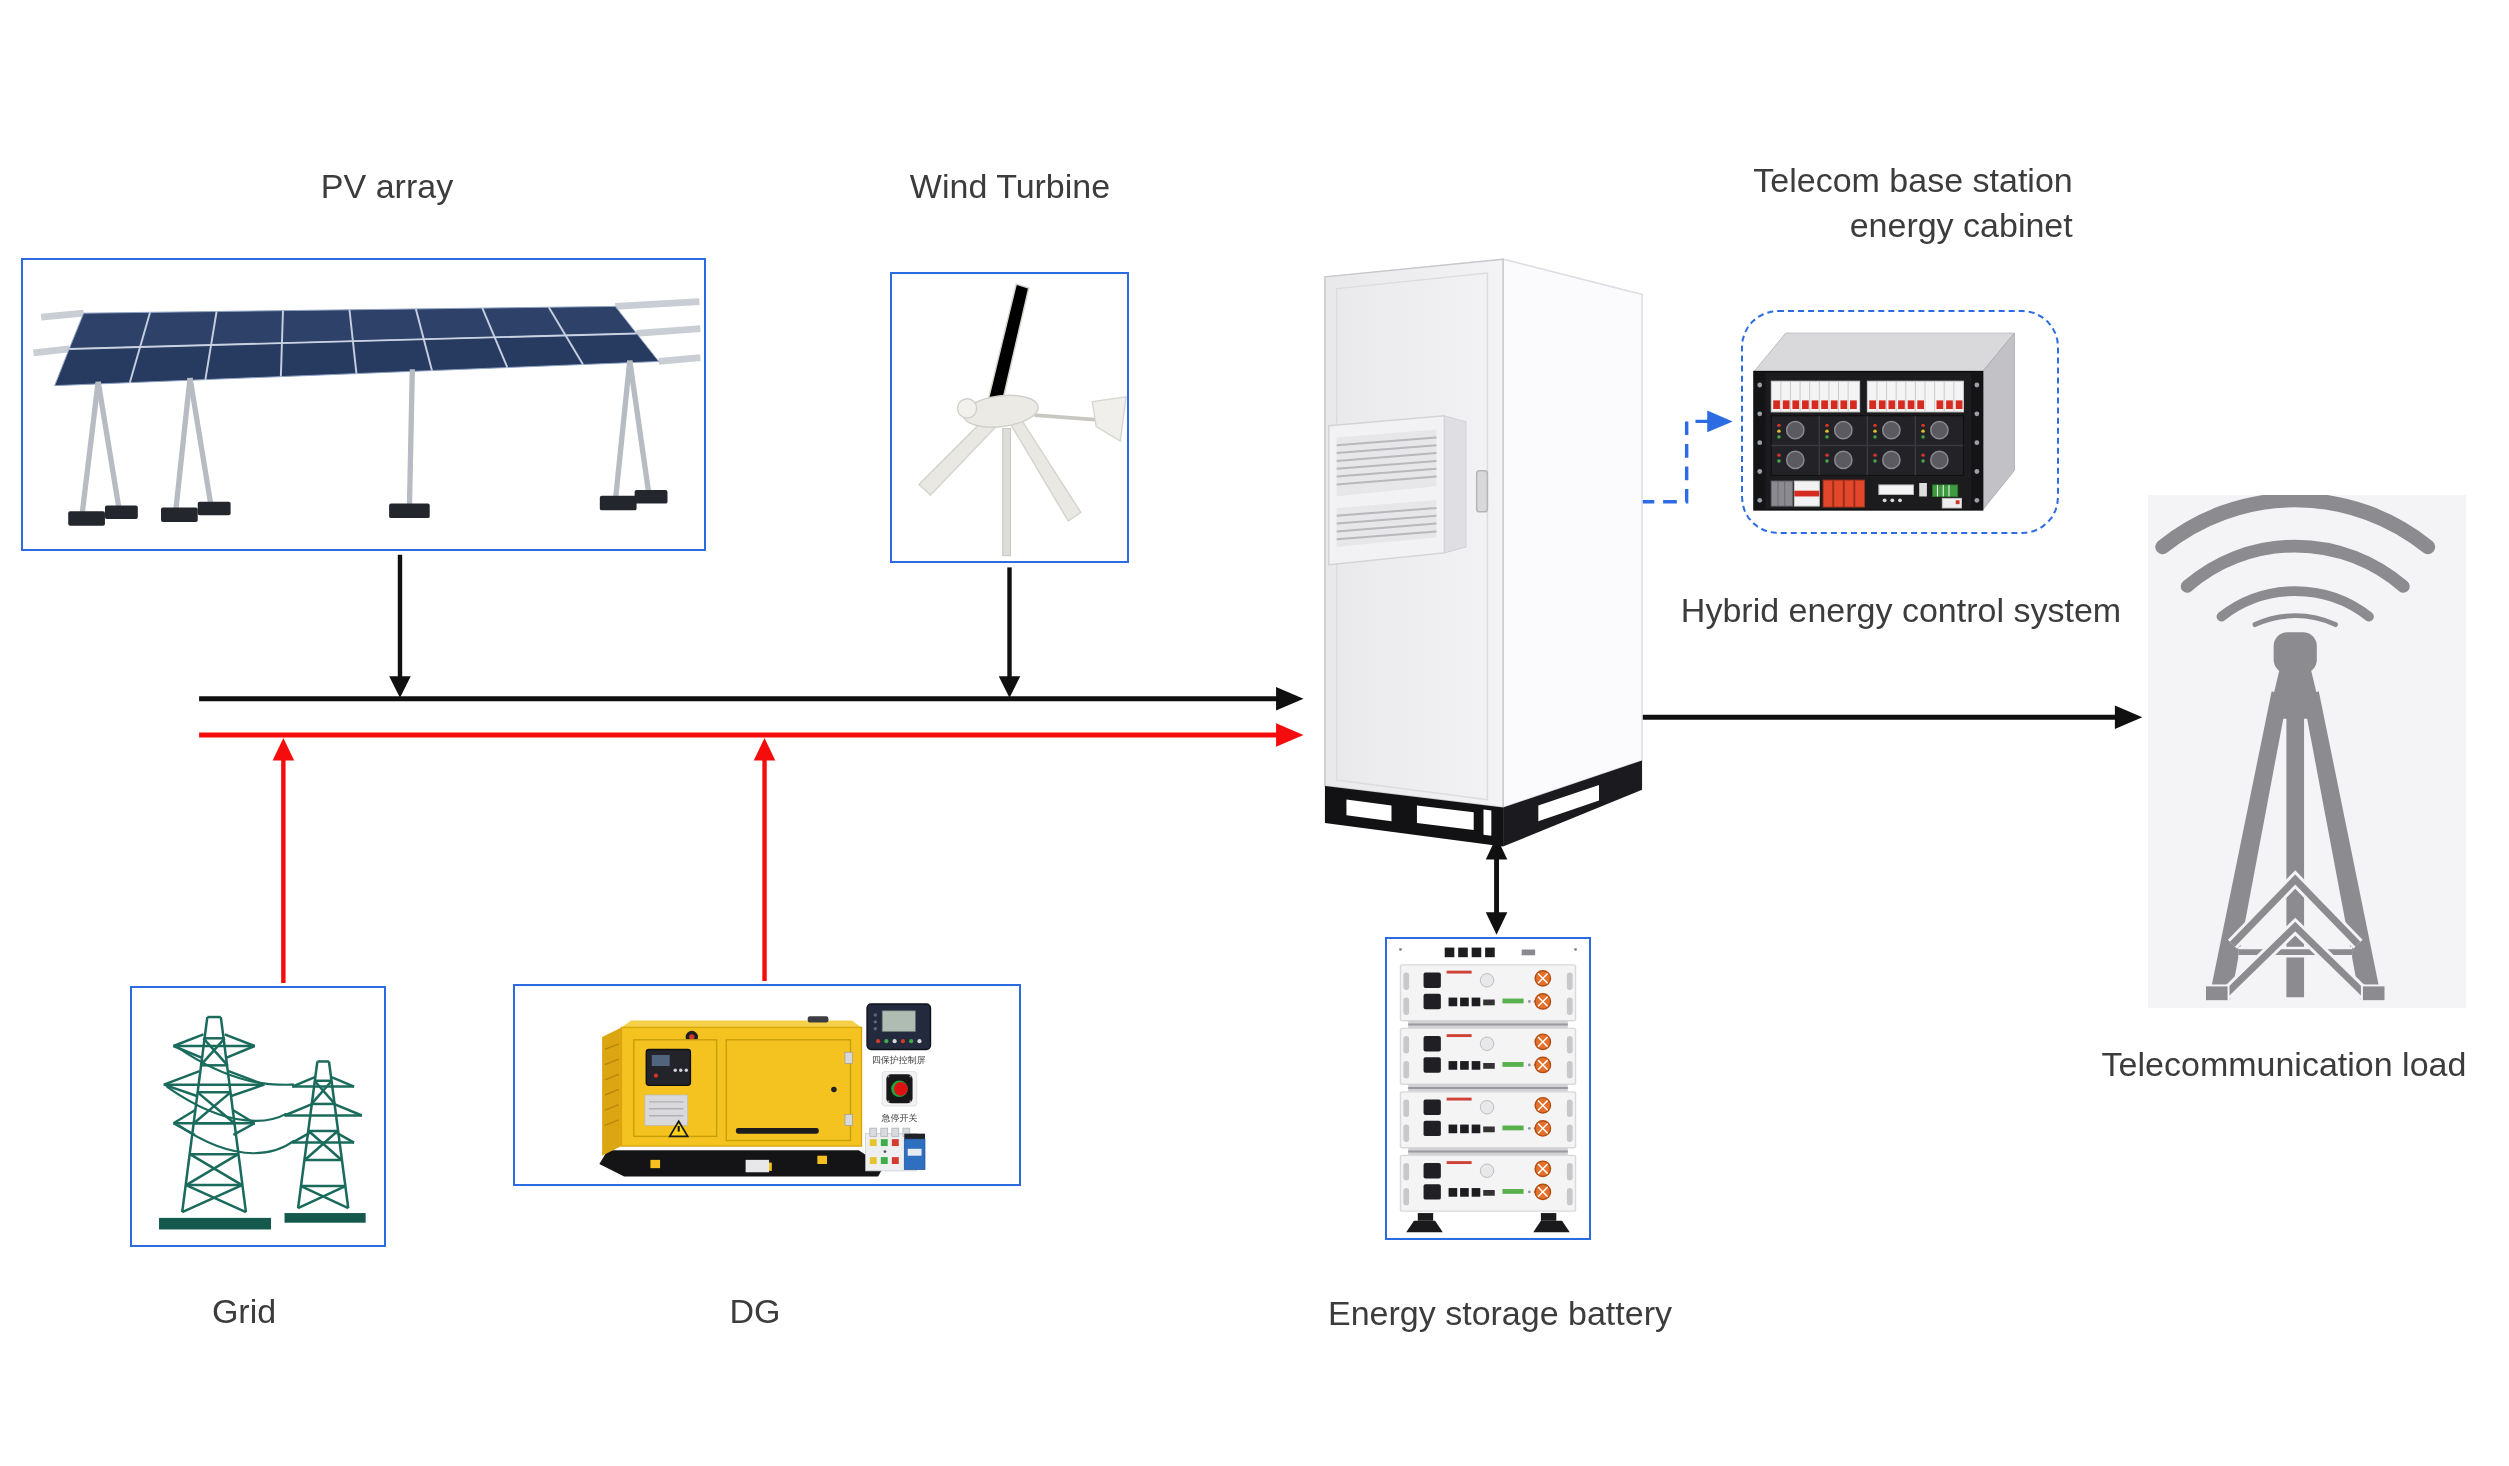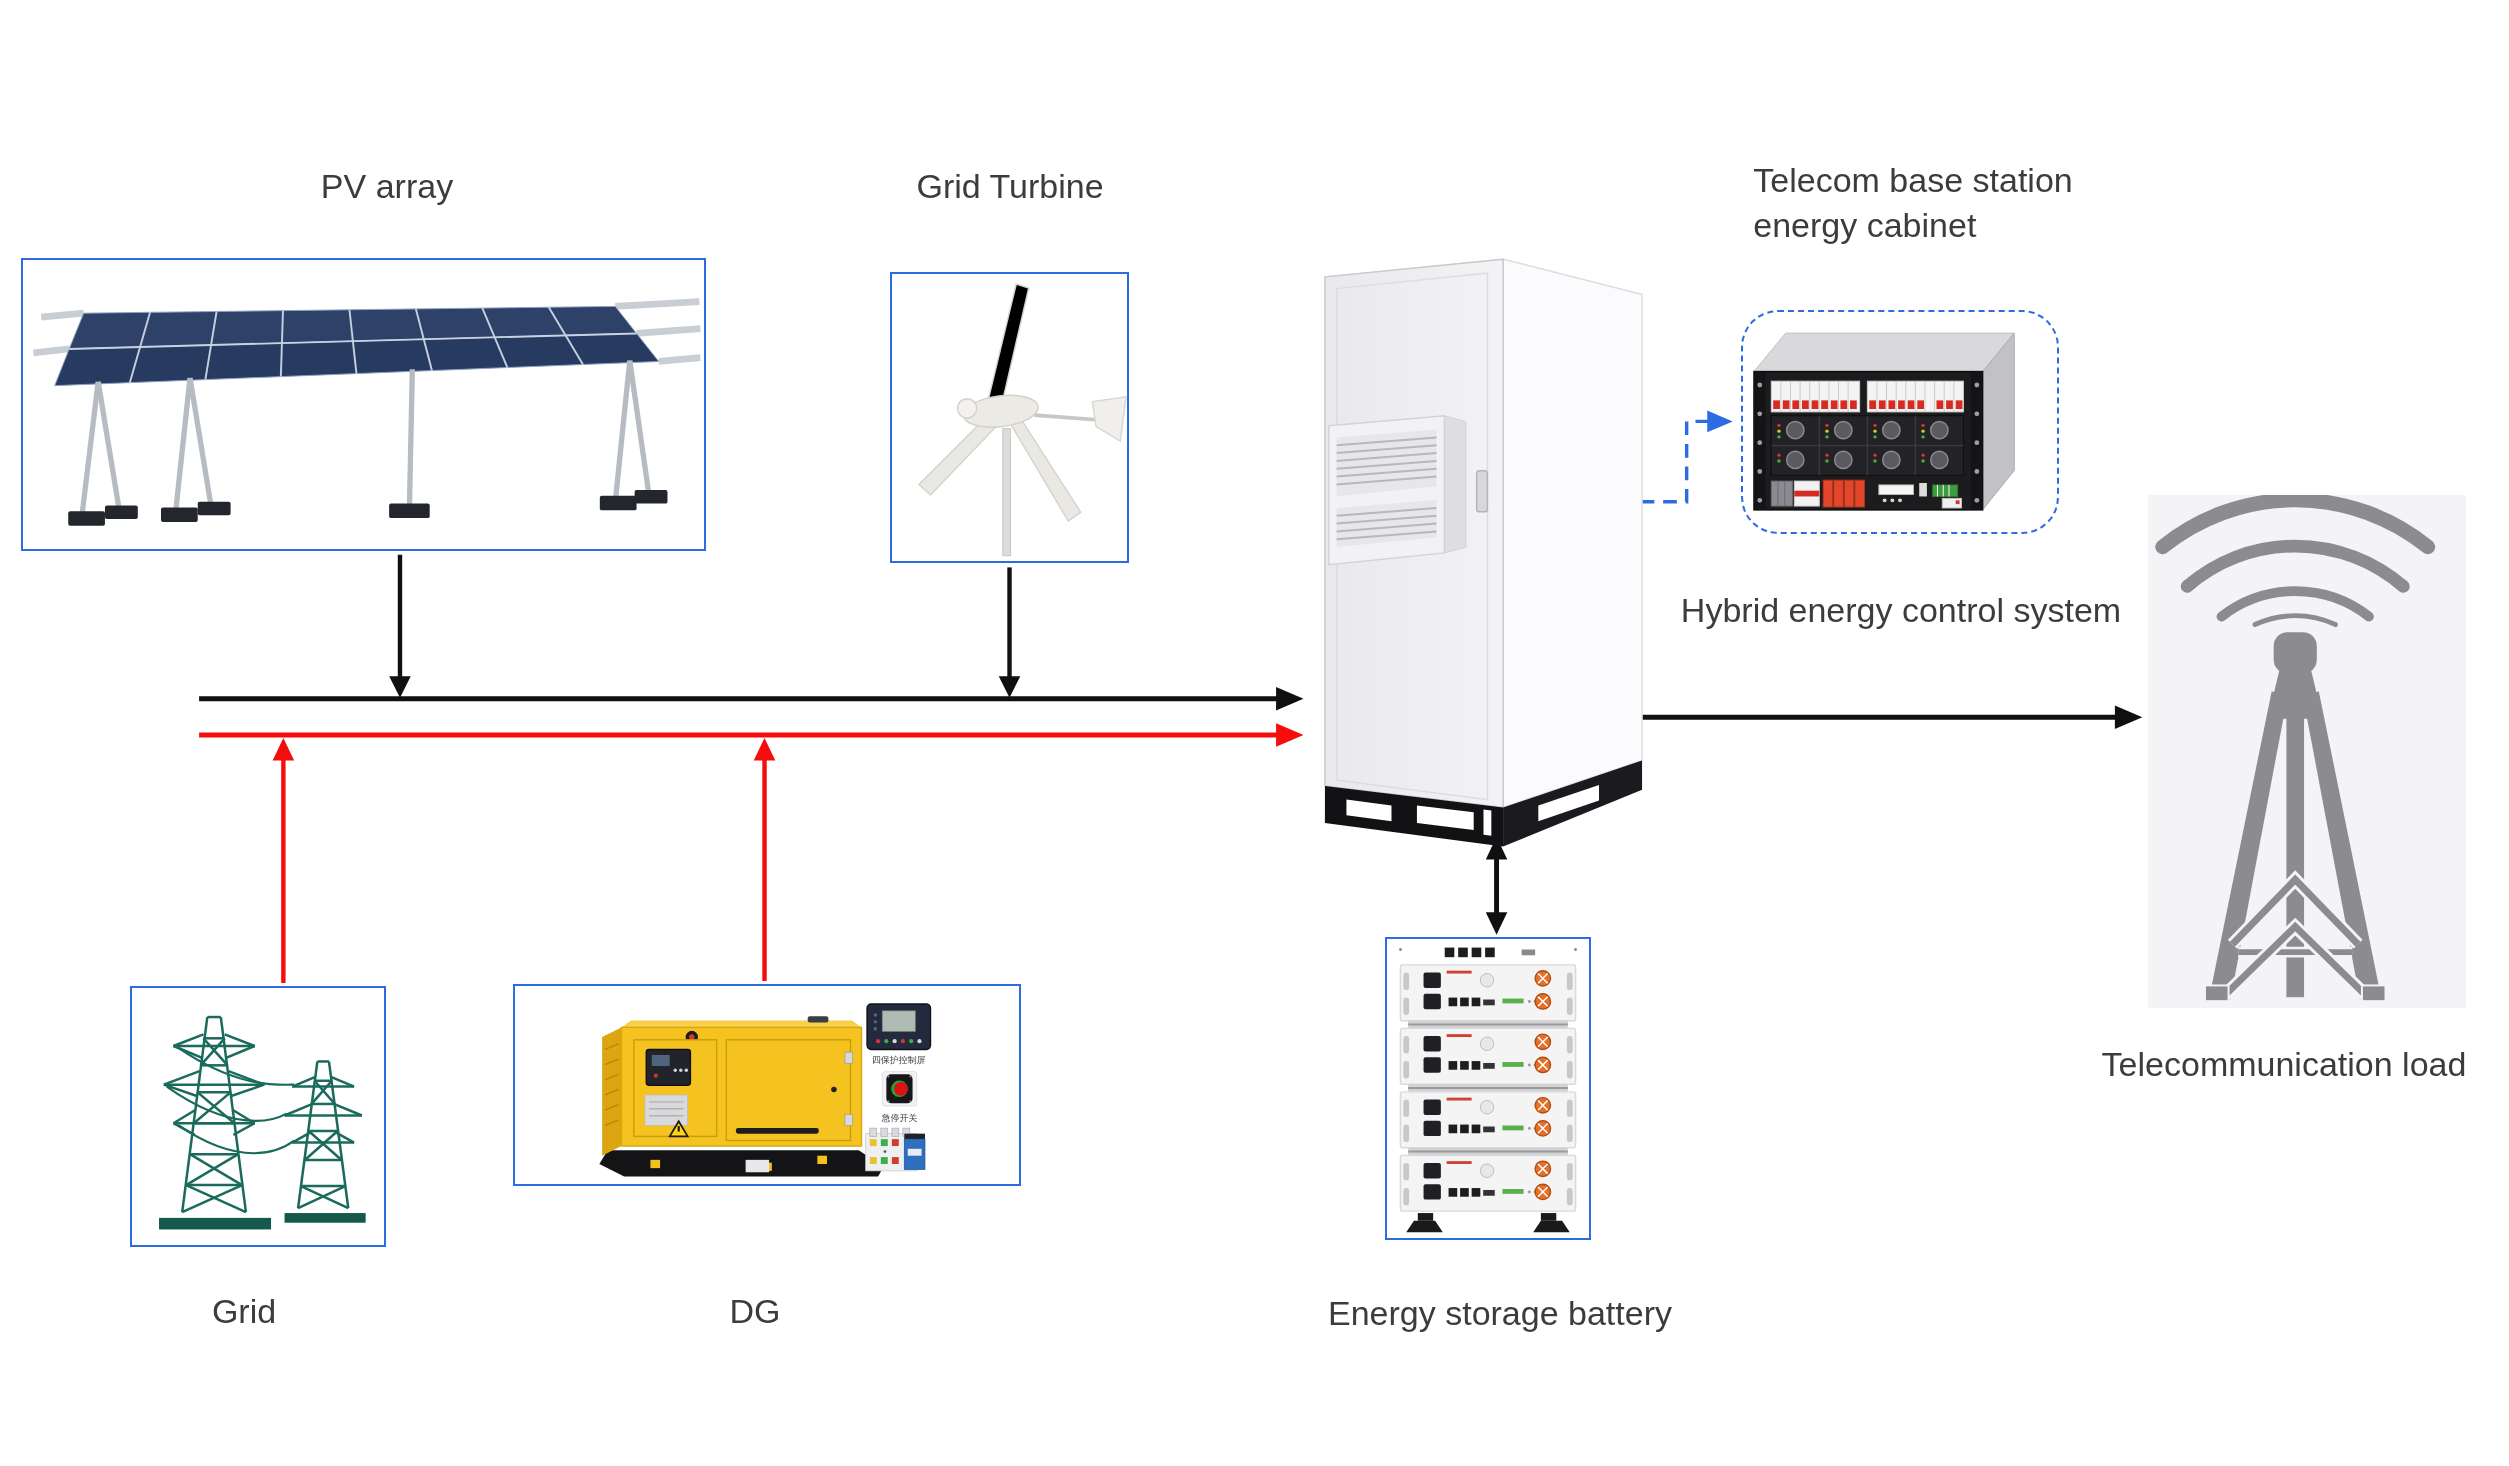--- a/index.html
+++ b/index.html
@@ -1,21 +1,21 @@
 <!DOCTYPE html>
 <html><head>
 <meta charset="utf-8">
 <style>
   html,body{margin:0;padding:0;background:#ffffff;}
   .stage{position:relative;width:2509px;height:1466px;background:#ffffff;overflow:hidden;
          font-family:"Liberation Sans",sans-serif;color:#3c3c3c;}
   .abs{position:absolute;}
   .node-box{position:absolute;border:2.9px solid #2c6be2;background:#ffffff;box-sizing:border-box;}
   .lbl{position:absolute;transform:translate(-50%,-50%);font-size:34px;line-height:45px;
-       color:#3c3c3c;white-space:nowrap;text-align:left;}
+       color:#3c3c3c;white-space:nowrap;text-align:right;}
   .dashed-box{position:absolute;border:2.9px dashed #2c6be2;border-radius:37px;box-sizing:border-box;background:#ffffff;}
   svg{display:block;}
   .fill{width:100%;height:100%;}
 </style>
 </head>
 <body>
 
 <div class="stage">
 
   <svg class="abs" style="left:0;top:0" width="2509" height="1466" viewBox="0 0 2560 1496">
@@ -61,21 +61,21 @@
       <polygon points="1527,954 1516,931 1538,931" fill="#101010"></polygon>
     </g>
 
     <g>
       <polyline points="1674,512 1721,512 1721,430 1746,430" fill="none" stroke="#2c6be2" stroke-width="3.5" stroke-dasharray="14 9"></polyline>
       <polygon points="1768,430 1742,419 1742,441" fill="#2c6be2"></polygon>
     </g>
   </svg>
 
   <div class="lbl" style="left:387px;top:186px">PV array</div>
-  <div class="lbl" style="left:1010px;top:186px">Grid Turbine</div>
+  <div class="lbl" style="left:1010px;top:186px">Wind Turbine</div>
   <div class="lbl" style="left:1901px;top:610px">Hybrid energy control system</div>
   <div class="lbl" style="left:1913px;top:203px">
     <div>Telecom base station</div>
     <div>energy cabinet</div>
   </div>
   <div class="lbl" style="left:244px;top:1311px">Grid</div>
   <div class="lbl" style="left:755px;top:1311px">DG</div>
   <div class="lbl" style="left:2284px;top:1064px">Telecommunication load</div>
   <div class="lbl" style="left:1500px;top:1313px">Energy storage battery</div>
 

